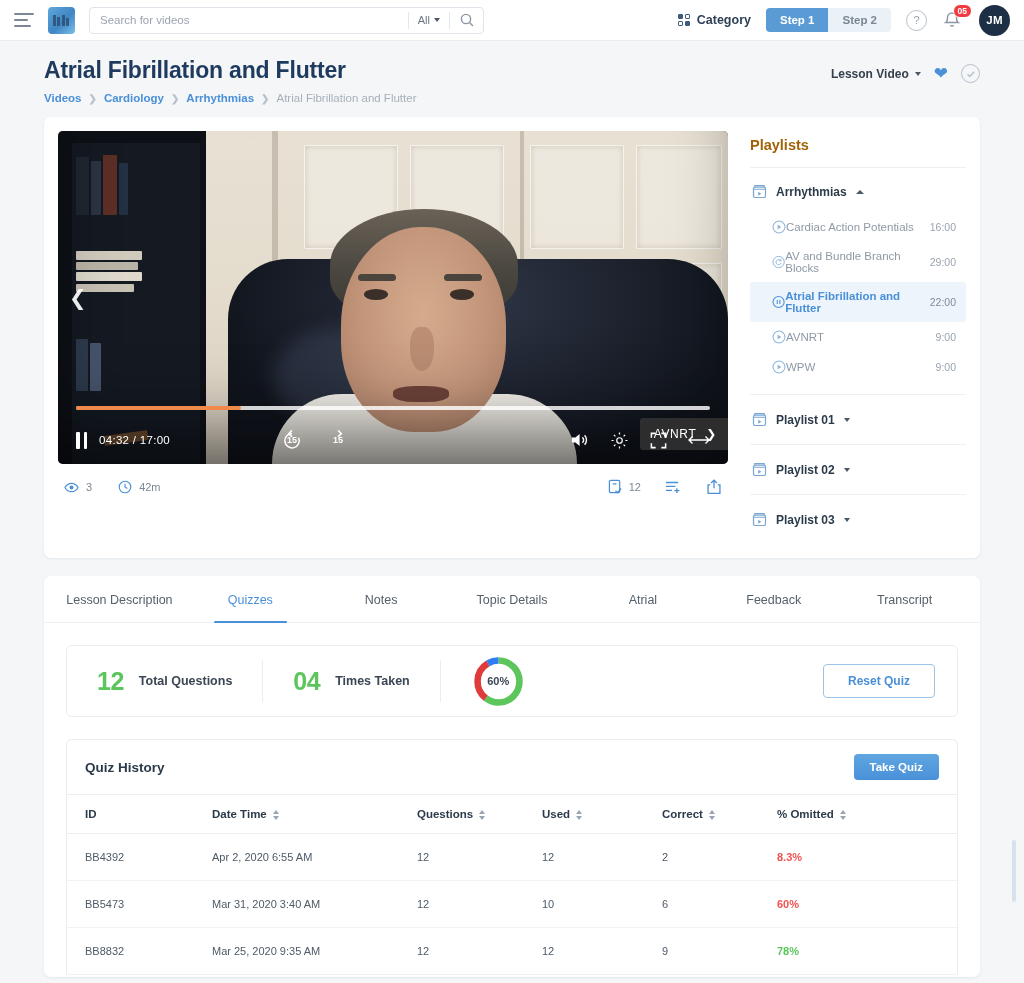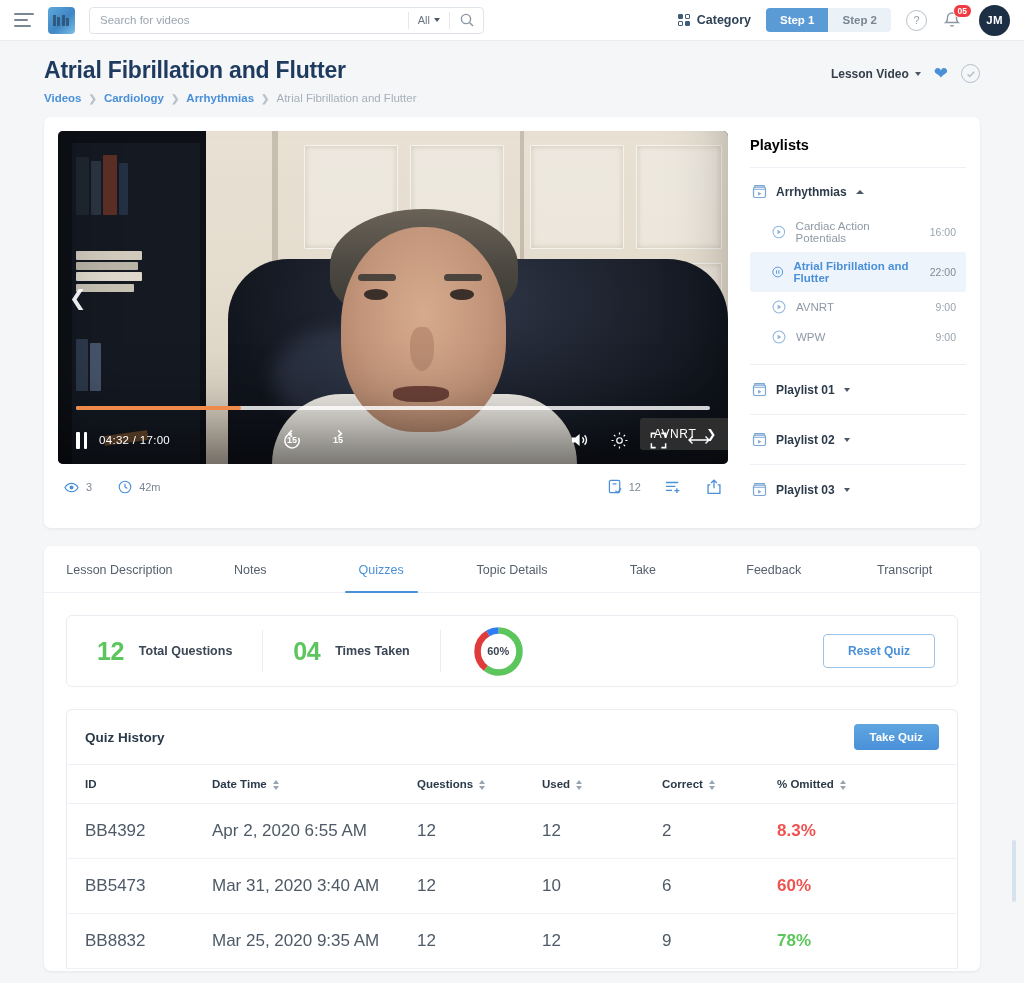--- a/index.html
+++ b/index.html
@@ -128,27 +128,27 @@
   .ctl-right { display:flex; align-items:center; gap:20px; margin-left:auto; }
   .ctl-right svg, .ctl-center svg { display:block; cursor:pointer; }
 
   .meta-row { display:flex; align-items:center; padding: 15px 6px 4px 6px; }
   .meta-item { display:flex; align-items:center; gap:7px; font-size:11px; color:#7c8794; margin-right:26px; }
   .meta-right { margin-left:auto; display:flex; align-items:center; gap:24px; }
   .meta-right .mi { display:flex; align-items:center; gap:6px; font-size:11px; color:#7c8794; cursor:pointer; }
 
   
   .playlist { flex:1; padding: 6px 0 0 22px; }
-  .pl-title { font-size:14.5px; font-weight:bold; color:#000000; padding-bottom: 14px; border-bottom:1px solid #eceff3; }
+  .pl-title { font-size:14.5px; font-weight:bold; color:#a16207; padding-bottom: 14px; border-bottom:1px solid #eceff3; }
   .pl-group { display:flex; align-items:center; gap:9px; padding: 16px 2px 13px 2px; cursor:pointer; }
   .pl-group-name { font-size:12px; font-weight:bold; color:#2b3a4a; }
   .caret-up { width:0;height:0;border-left:4px solid transparent;border-right:4px solid transparent;border-bottom:4.5px solid #4c5866; }
   .pl-items { padding-bottom: 6px; }
   .pl-item {
-    display:flex; align-items:center; gap:10px; padding: 8px 10px 8px 22px;
+    display:flex; align-items:center; padding: 8px 10px 8px 22px;
     font-size:11.5px; color:#8e99a6; cursor:pointer; border-radius:3px;
   }
   .pl-item .dur { margin-left:auto; font-size:10.5px; color:#9aa4b0; }
   .pl-item.active { background:#eef4fb; color:#4a90d9; font-weight:bold; }
   .pl-item.active .dur { color:#7e8c9b; font-weight:normal; }
   .pl-divider { height:1px; background:#eceff3; margin: 6px 0 0 0; }
   .pl-row { display:flex; align-items:center; gap:9px; padding: 17px 2px; cursor:pointer; border-bottom:1px solid #eceff3; }
   .pl-row:last-child { border-bottom:none; }
   .pl-row-name { font-size:12px; font-weight:bold; color:#2b3a4a; }
 
@@ -194,21 +194,21 @@
     margin-left:auto; background: linear-gradient(180deg,#5fa6e0 0%, #4a90d9 100%); color:#fff;
     border:none; border-radius:4px; padding: 7px 16px; font-size:11.5px; font-weight:bold;
     cursor:pointer; font-family:"Liberation Sans",sans-serif;
   }
   table { width:100%; border-collapse:collapse; }
   th {
     text-align:left; font-size:11.5px; font-weight:bold; color:#2b3a4a;
     padding: 13px 0 13px 0; border-top:1px solid #eceff3; border-bottom:1px solid #eceff3; background:#fff;
   }
   th:first-child { padding-left:18px; }
-  td { font-size:17px; color:#4e5a67; padding: 17px 0; border-bottom:1px solid #f0f2f5; }
+  td { font-size:11px; color:#4e5a67; padding: 17px 0; border-bottom:1px solid #f0f2f5; }
   td:first-child { padding-left:18px; }
   .sortic { display:inline-flex; flex-direction:column; gap:1.5px; margin-left:6px; vertical-align:middle; }
   .sortic i { width:0;height:0;border-left:3px solid transparent;border-right:3px solid transparent; display:block; }
   .sortic i.up { border-bottom:4px solid #9aa4b0; }
   .sortic i.dn { border-top:4px solid #9aa4b0; }
   .pct-bad { color:#ef5350; font-weight:bold; }
   .pct-good { color:#5cc65c; font-weight:bold; }
   .colw-id{width:145px} .colw-dt{width:205px} .colw-q{width:125px} .colw-u{width:120px} .colw-c{width:115px}
 
   .scrollbar { position:absolute; right:8px; top:840px; width:4px; height:62px; background:#d8e2ec; border-radius:3px; }
@@ -457,20 +457,29 @@
 
       <div class="pl-items">
         <div class="pl-item">
           <svg width="14" height="14" viewBox="0 0 16 16" fill="none" stroke="#8fb6de" stroke-width="1.2">
               <circle cx="8" cy="8" r="6.8"></circle>
               <path d="M6.4 5.2l4.2 2.8-4.2 2.8z" fill="#8fb6de" stroke="none"></path>
             </svg>
           <span>Cardiac Action Potentials</span>
           <span class="dur">16:00</span>
         </div>
+        <div class="pl-item">
+          <svg width="14" height="14" viewBox="0 0 16 16" fill="none" stroke="#8fb6de" stroke-width="1.2">
+              <circle cx="8" cy="8" r="6.8"></circle>
+              <path d="M10.5 6.4a3.1 3.1 0 10.5 2.6"></path>
+              <path d="M10.9 4.1v2.4H8.5"></path>
+            </svg>
+          <span>AV and Bundle Branch Blocks</span>
+          <span class="dur">29:00</span>
+        </div>
         <div class="pl-item active">
           <svg width="14" height="14" viewBox="0 0 16 16" fill="none" stroke="#4a90d9" stroke-width="1.3">
               <circle cx="8" cy="8" r="6.8"></circle>
               <path d="M6.4 5.6v4.8M9.6 5.6v4.8"></path>
             </svg>
           <span>Atrial Fibrillation and Flutter</span>
           <span class="dur">22:00</span>
         </div>
         <div class="pl-item">
           <svg width="14" height="14" viewBox="0 0 16 16" fill="none" stroke="#8fb6de" stroke-width="1.2">
@@ -518,24 +527,24 @@
           </svg>
         <span class="pl-row-name">Playlist 03</span>
         <span class="caret-dn"></span>
       </div>
     </div>
   </div>
 
   <div class="tabs-card">
     <div class="tabs">
       <div class="tab">Lesson Description</div>
+      <div class="tab active">Quizzes</div>
       <div class="tab">Notes</div>
-      <div class="tab active">Quizzes</div>
       <div class="tab">Topic Details</div>
-      <div class="tab">Take</div>
+      <div class="tab">Atrial</div>
       <div class="tab">Feedback</div>
       <div class="tab">Transcript</div>
     </div>
 
     <div class="stats-box">
       <div class="stat">
         <span class="stat-num">12</span>
         <span class="stat-label">Total Questions</span>
       </div>
       <div class="vline"></div>

